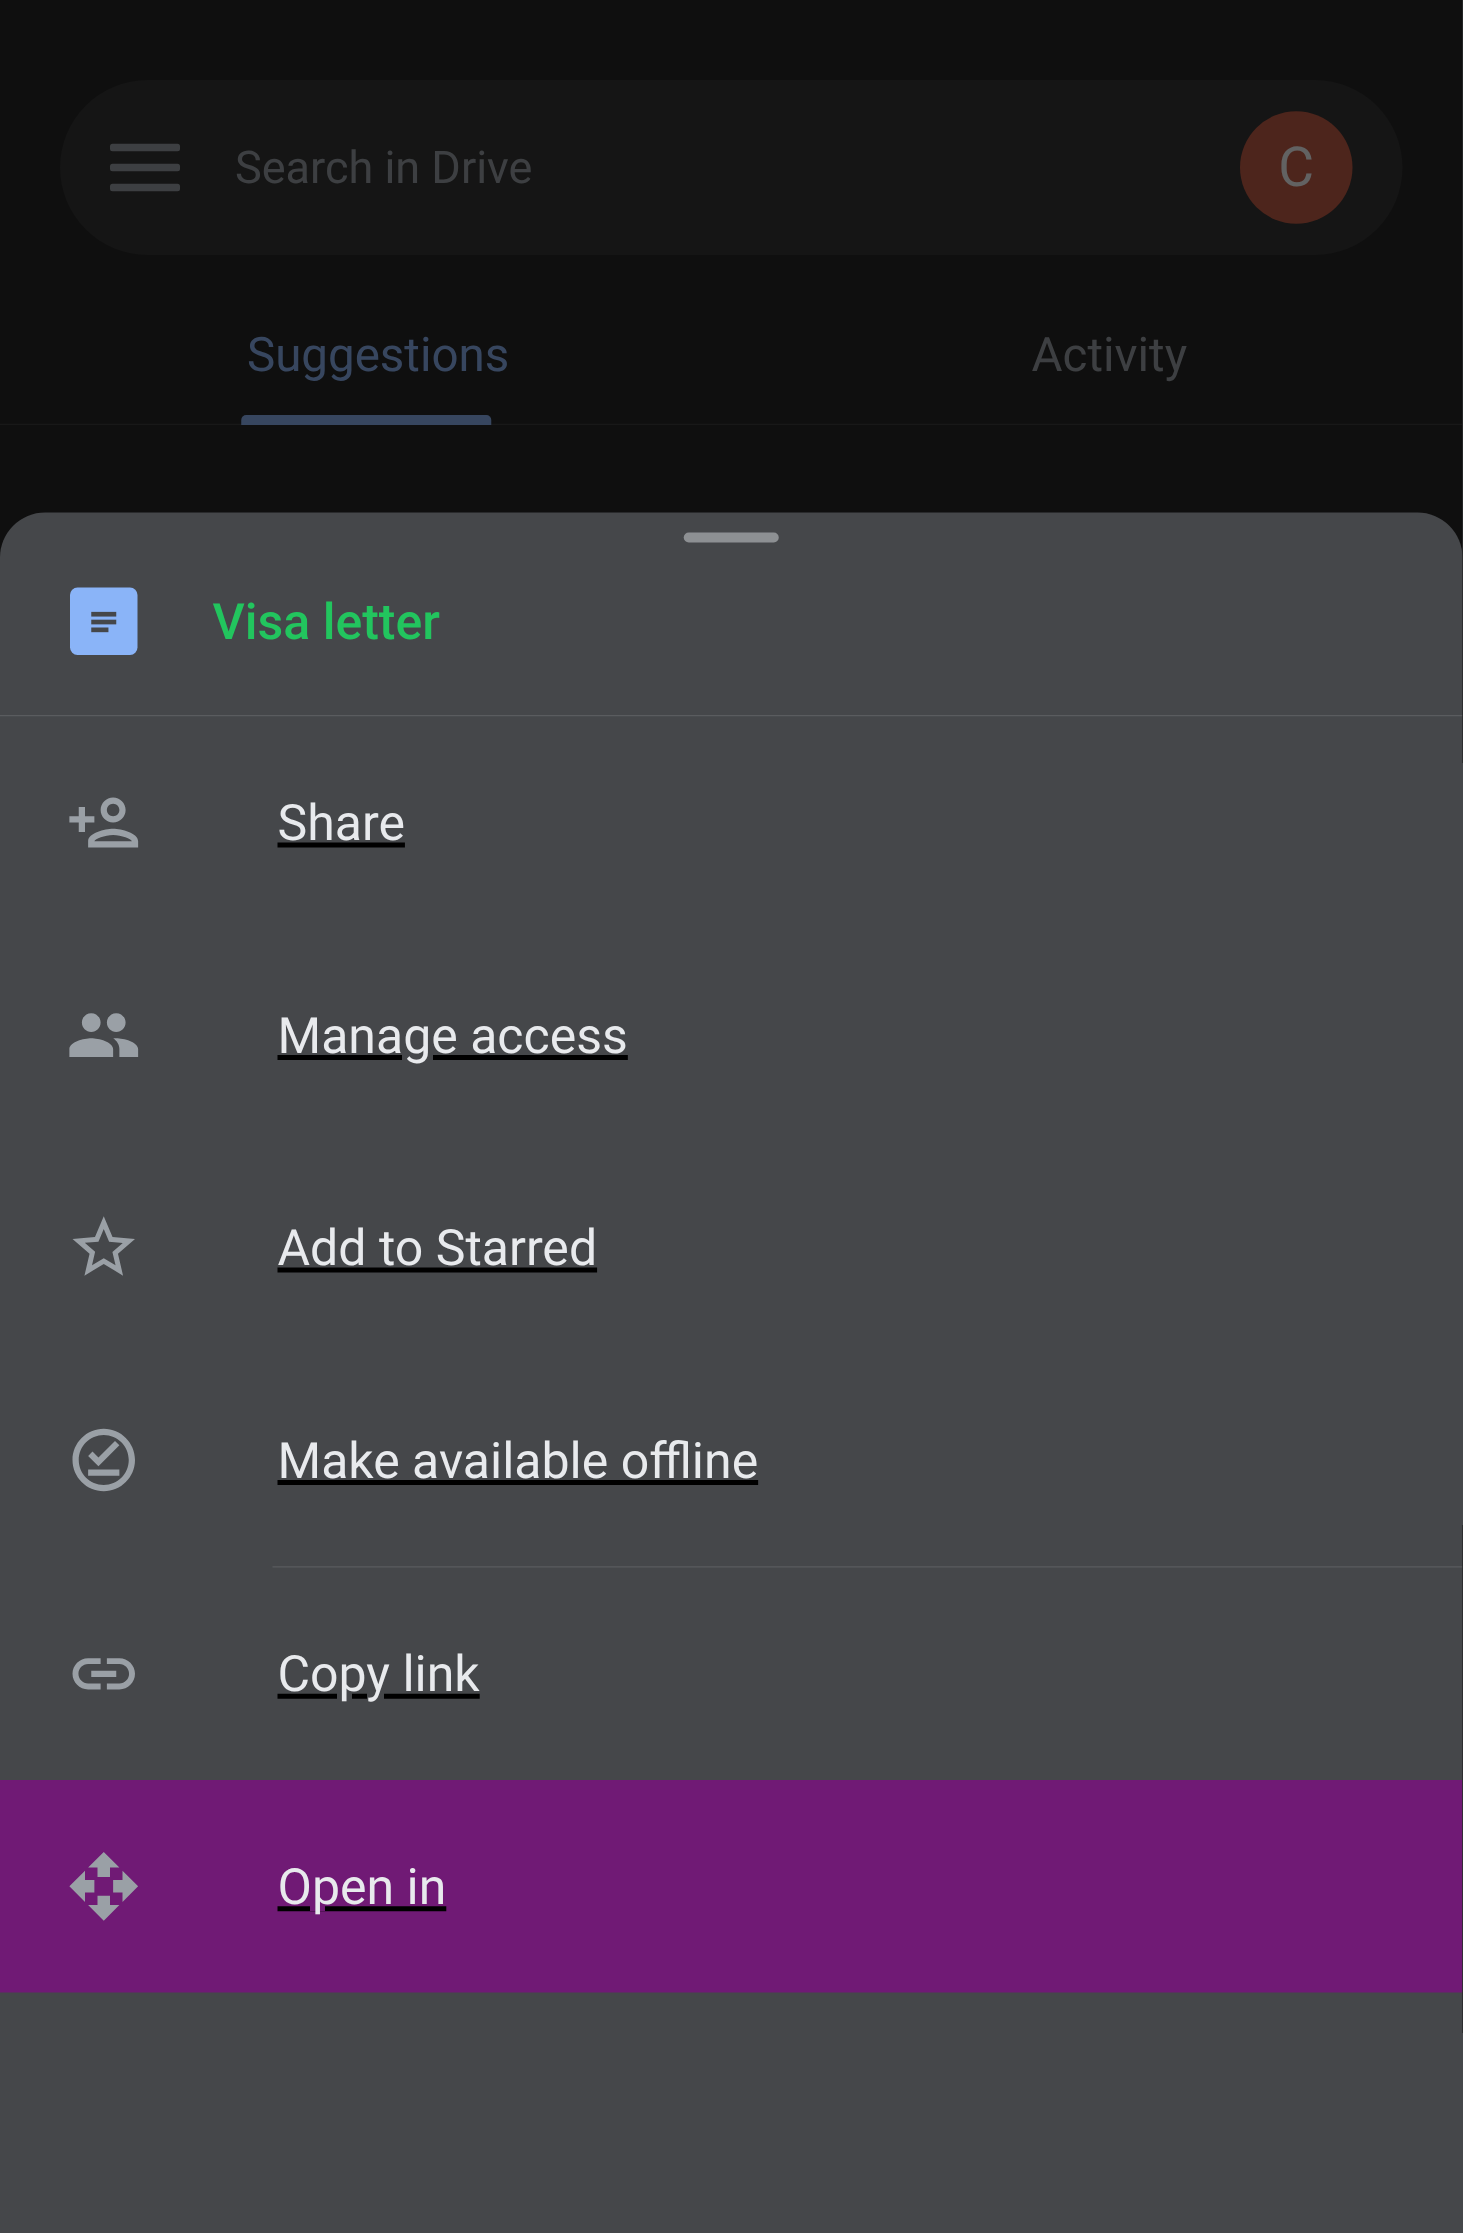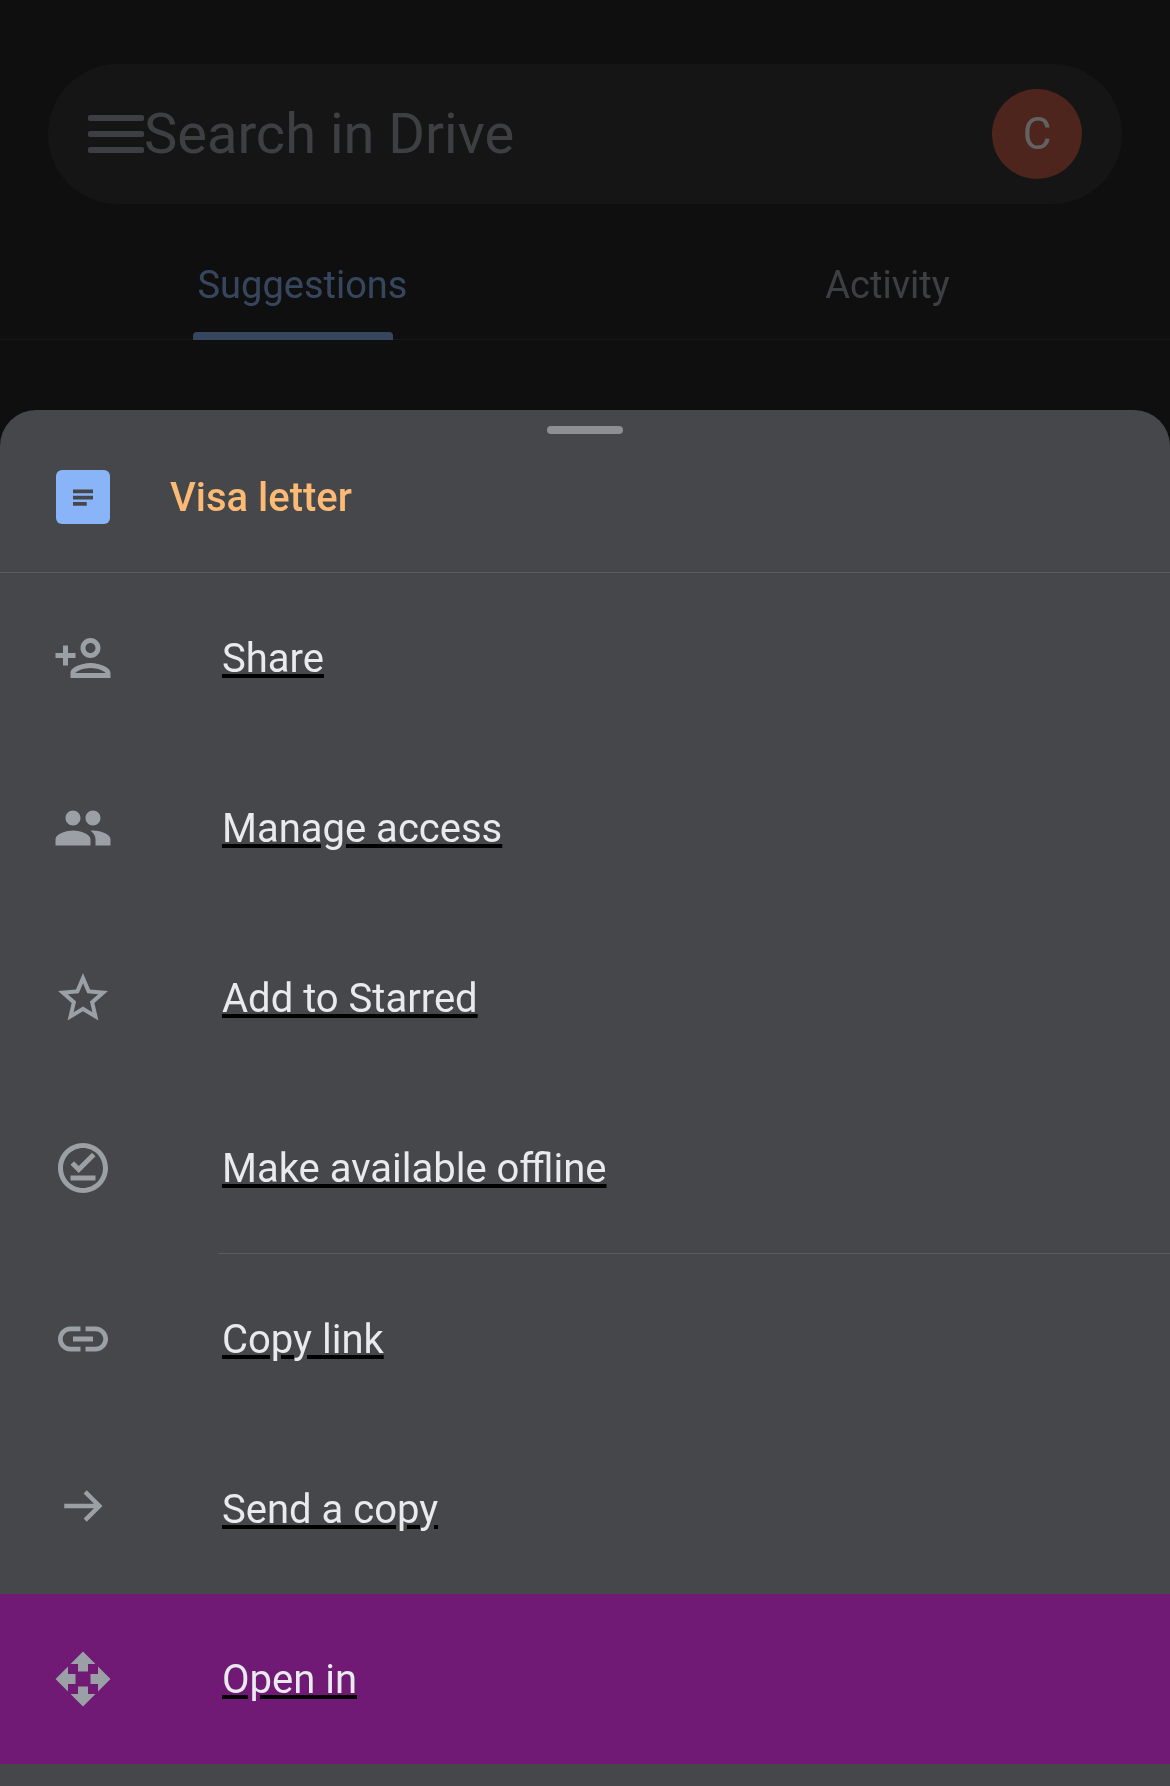--- a/index.html
+++ b/index.html
@@ -45,21 +45,22 @@
       gap: 10px;
     }
     .menu-icon span {
       display: block;
       width: 100%;
       height: 6px;
       background: #9aa0a6;
       border-radius: 2px;
     }
     .search-placeholder {
-      font-size: 56px;
+      margin-left: 44px;
+      font-size: 36px;
       color: #9aa0a6;
       flex: 1;
     }
     .avatar {
       width: 90px;
       height: 90px;
       border-radius: 50%;
       background: #c5563d;
       display: flex;
       align-items: center;
@@ -143,21 +144,21 @@
       justify-content: center;
       flex-shrink: 0;
     }
     .doc-icon svg {
       width: 30px;
       height: 36px;
     }
     .sheet-title {
       margin-left: 60px;
       font-size: 40px;
-      color: #fdba74;
+      color: #22c55e;
       font-weight: 500;
     }
     .menu-list {
       display: flex;
       flex-direction: column;
       text-decoration: underline;
     }
     .menu-item {
       display: flex;
       align-items: center;
@@ -266,28 +267,20 @@
 
     <div class="menu-item">
       <div class="menu-item-icon">
         <svg viewBox="0 0 24 24">
             <path d="M3.9 12c0-1.71 1.39-3.1 3.1-3.1h4V7H7c-2.76 0-5 2.24-5 5s2.24 5 5 5h4v-1.9H7c-1.71 0-3.1-1.39-3.1-3.1zM8 13h8v-2H8v2zm9-6h-4v1.9h4c1.71 0 3.1 1.39 3.1 3.1s-1.39 3.1-3.1 3.1h-4V17h4c2.76 0 5-2.24 5-5s-2.24-5-5-5z"></path>
           </svg>
       </div>
       <span class="menu-item-label">Copy link</span>
     </div>
 
-    <div class="menu-item">
-      <div class="menu-item-icon">
-        <svg viewBox="0 0 24 24">
-            <path d="M14 6l-1.4 1.4L17.2 12H4v2h13.2l-4.6 4.6L14 20l7-7z" transform="scale(0.9) translate(1,-1)"></path>
-          </svg>
-      </div>
-      <span class="menu-item-label">Send a copy</span>
-    </div>
 
     <div class="menu-item highlighted">
       <div class="menu-item-icon">
         <svg viewBox="0 0 24 24">
             <path d="M10 9h4V6h3l-5-5-5 5h3v3zm-1 1H6V7l-5 5 5 5v-3h3v-4zm14 2l-5-5v3h-3v4h3v3l5-5zm-9 3h-4v3H7l5 5 5-5h-3v-3z"></path>
           </svg>
       </div>
       <span class="menu-item-label">Open in</span>
     </div>
 

